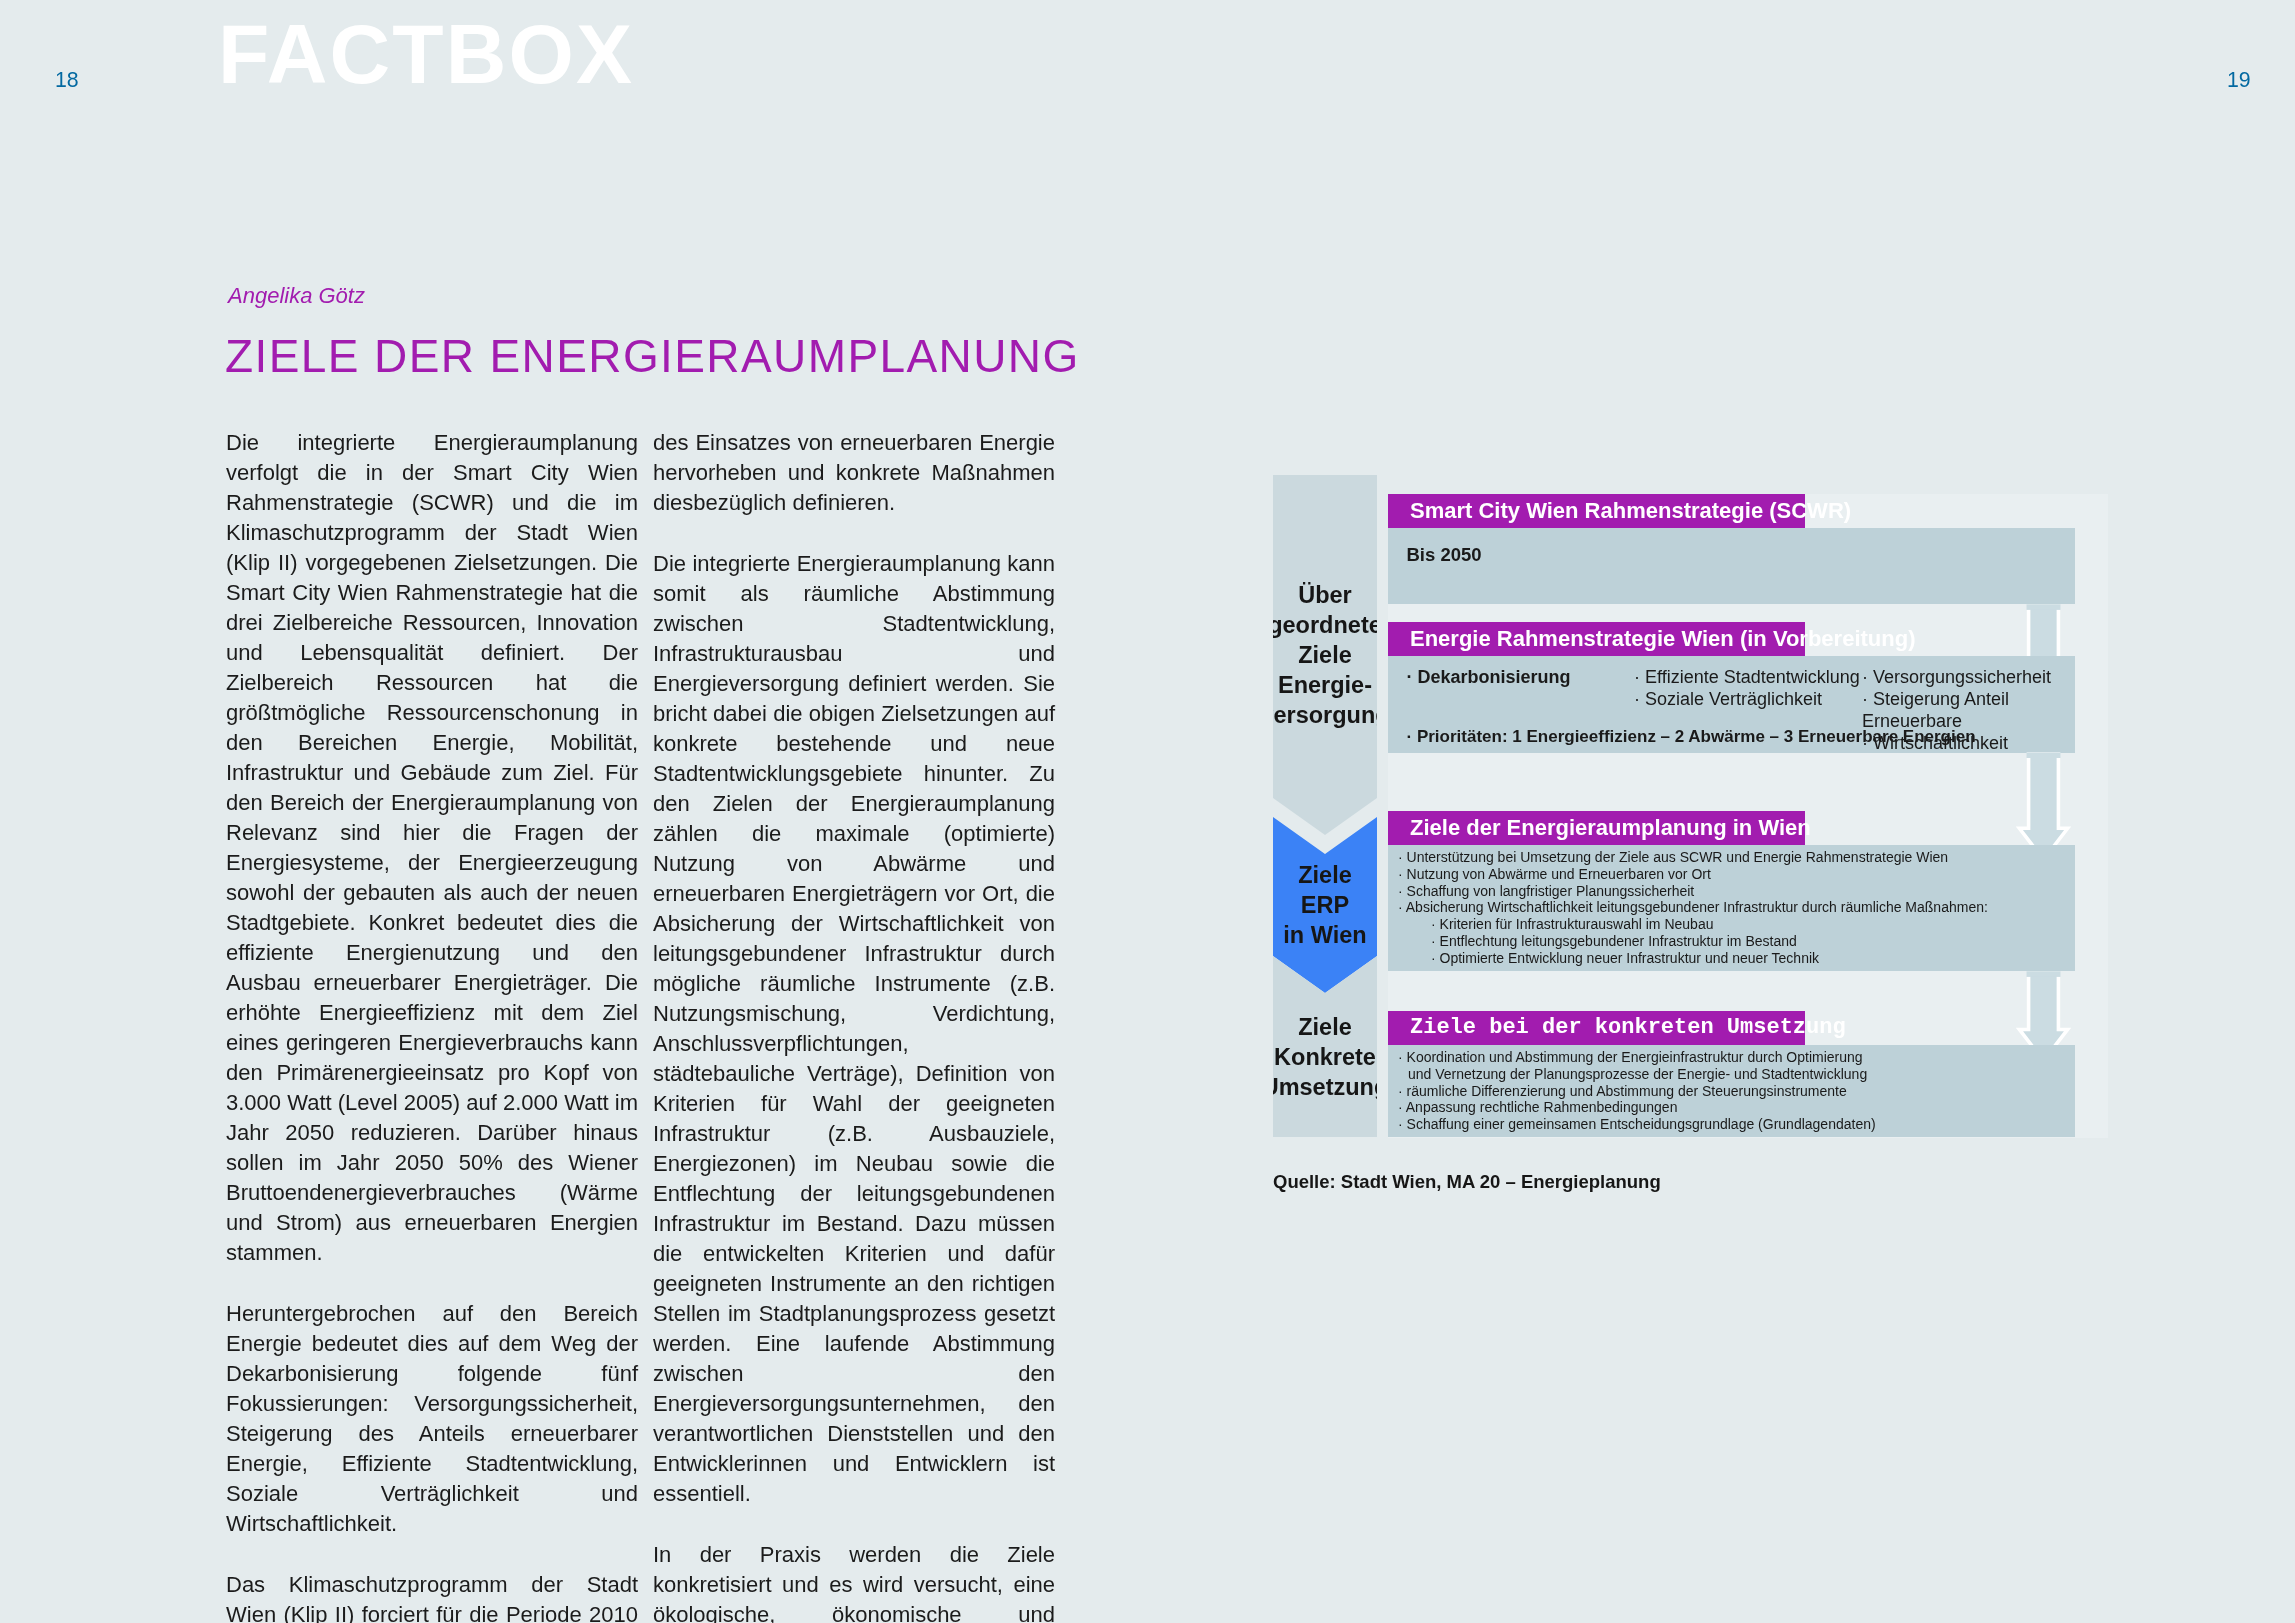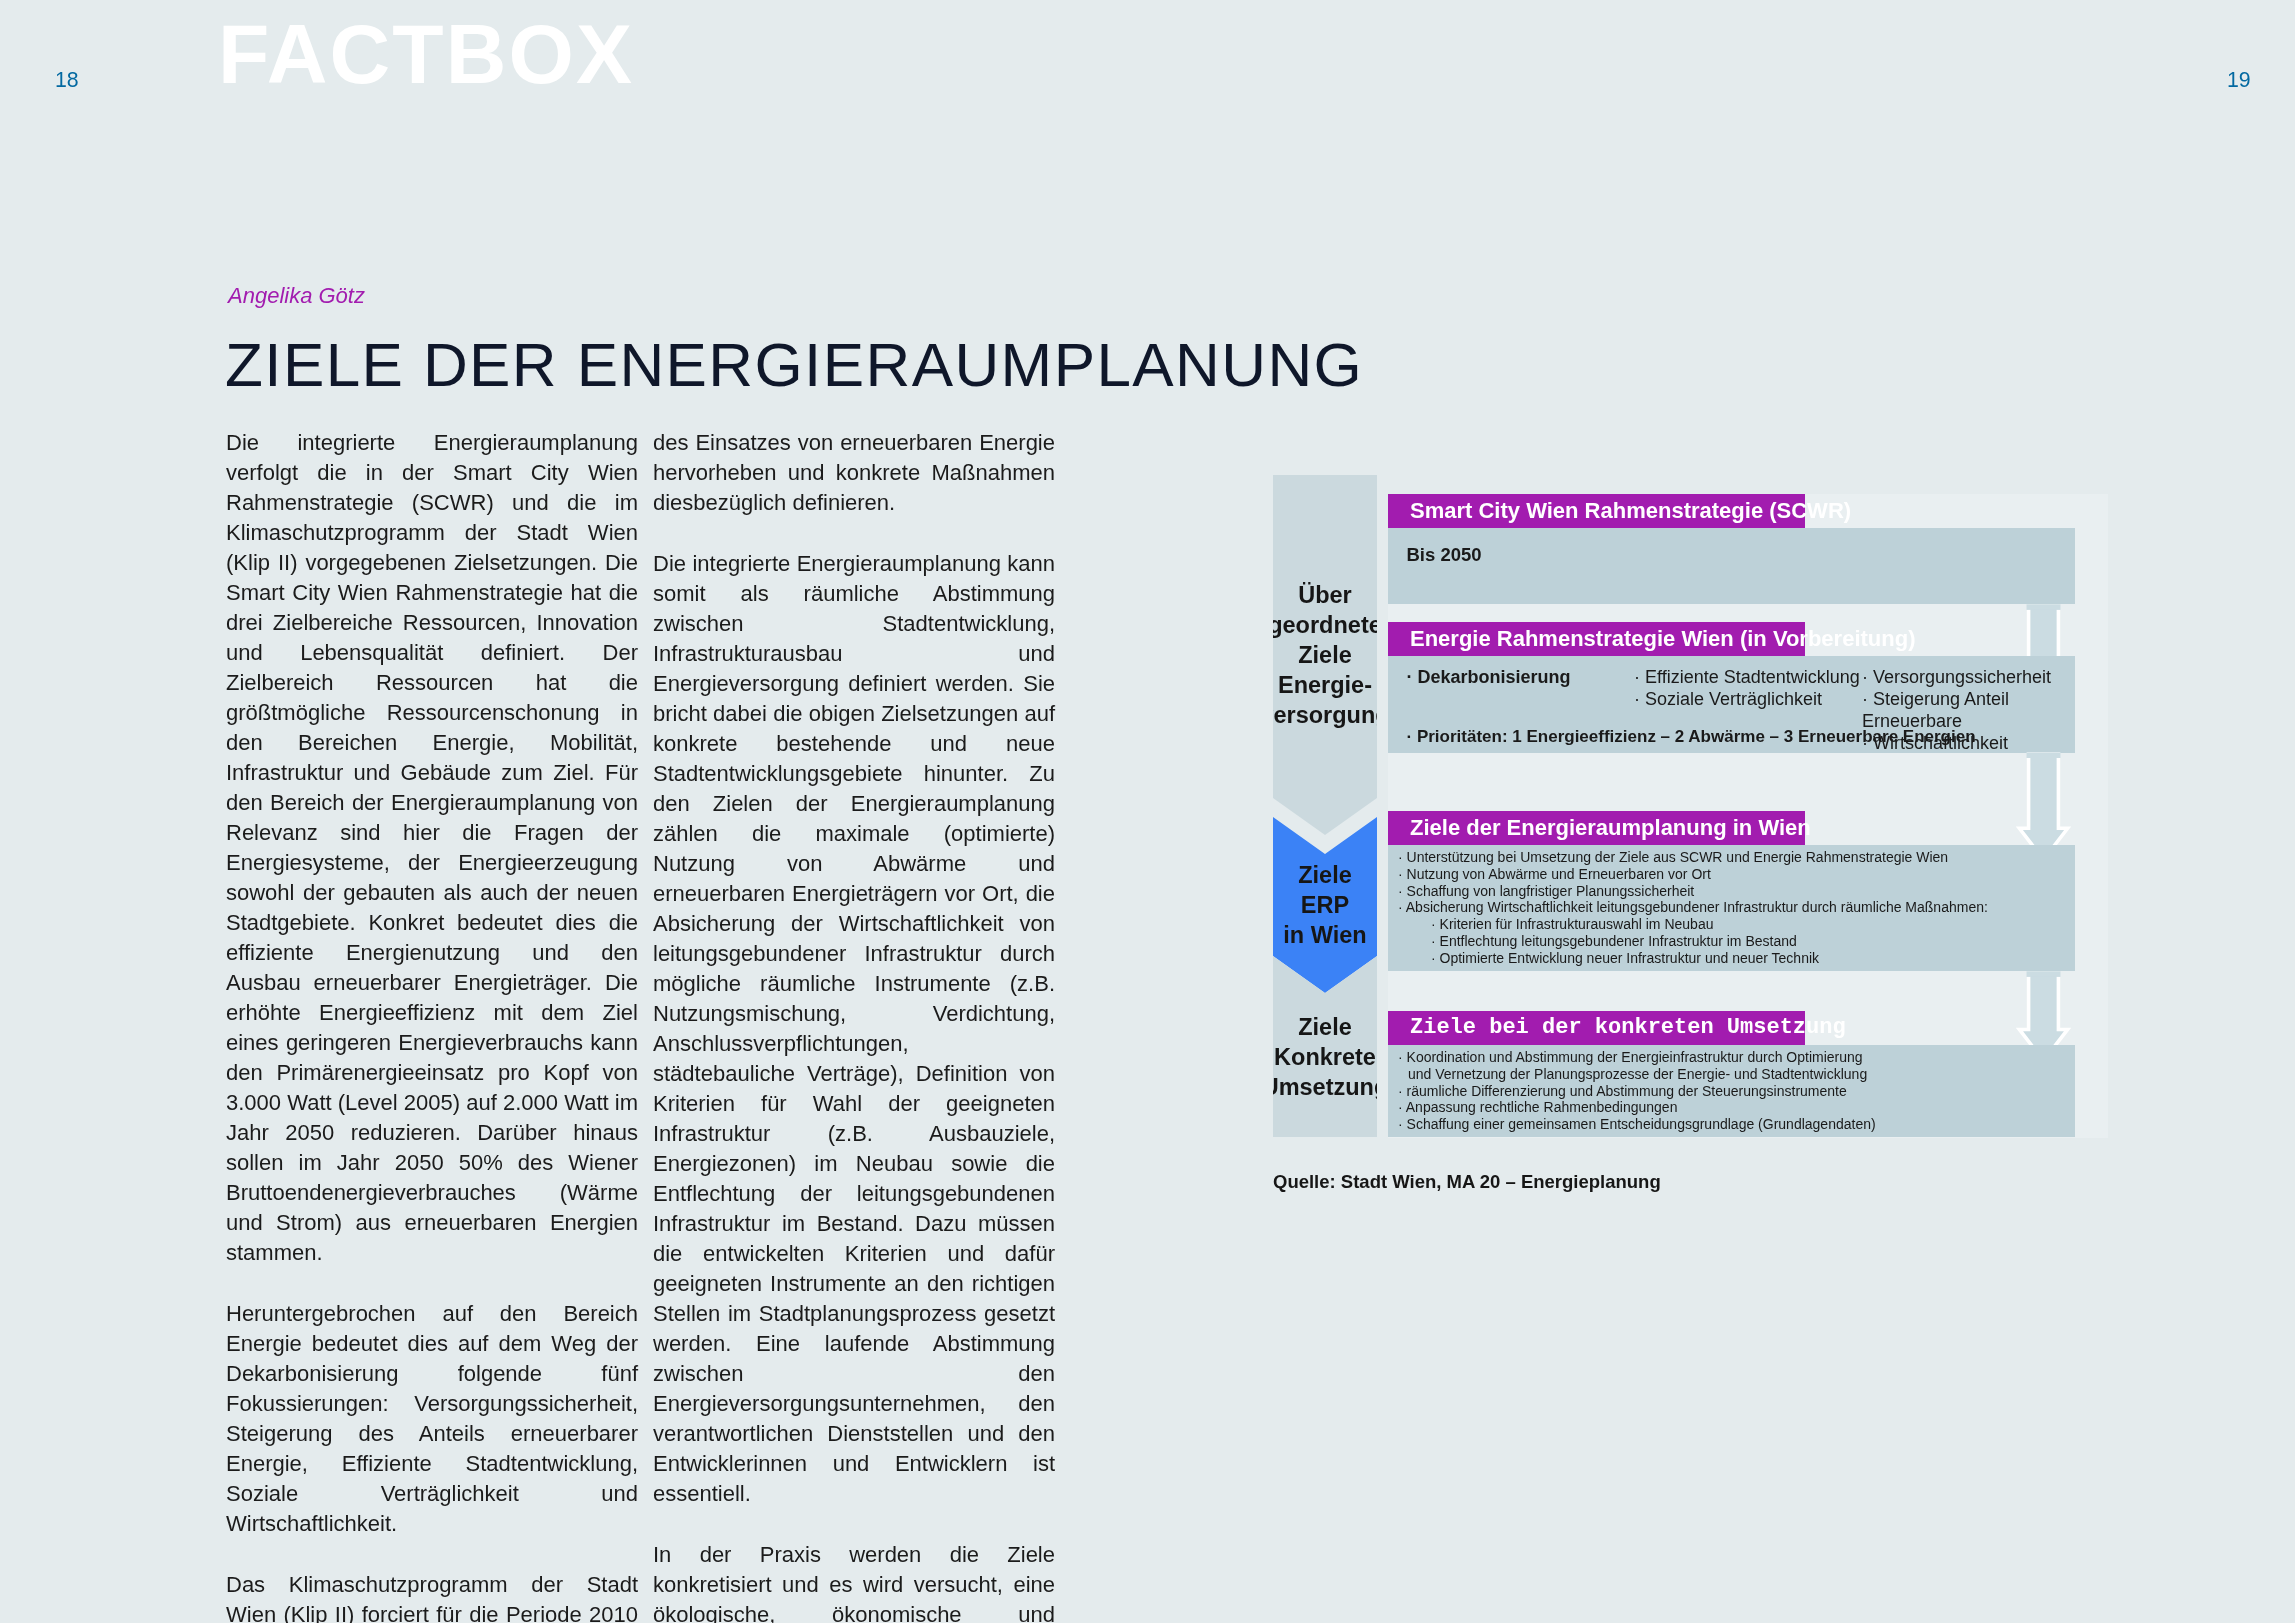--- a/index.html
+++ b/index.html
@@ -4,21 +4,21 @@
 <style>
   html,body{margin:0;padding:0;background:#e4ebed;}
   .page{position:relative;width:2295px;height:1623px;background:#e4ebed;overflow:hidden;
         font-family:"Liberation Sans","DejaVu Sans",sans-serif;color:#1a1a1a;}
   .pagenum{position:absolute;top:68px;font-size:21.3px;color:#0369a1;}
   .pagenum.left{left:55px;}
   .pagenum.right{left:2227px;}
   .kicker{position:absolute;left:218px;top:5.7px;font-size:84px;font-weight:bold;color:#ffffff;
           letter-spacing:2.1px;}
   .author{position:absolute;left:228px;top:283px;font-size:22px;font-style:italic;color:#a21caf;}
-  .title{position:absolute;left:225px;top:329px;font-size:62px;font-weight:400;color:#0f172a;
+  .title{position:absolute;left:225px;top:329px;font-size:46px;font-weight:400;color:#a21caf;
          letter-spacing:1.4px;white-space:nowrap;}
   .col{position:absolute;top:428px;font-size:22px;line-height:30px;text-align:justify;
        color:#1b1b1b;hyphens:auto;-webkit-hyphens:auto;}
   .col p{margin:0 0 31px 0;}
   .col.c1{left:226px;width:412px;}
   .col.c2{left:653px;width:402px;}
 
   
   .panel{position:absolute;left:1388px;top:494px;width:720px;height:644px;background:#e9eff1;}
   .side-sec{position:absolute;left:1273px;width:104px;display:flex;align-items:center;

